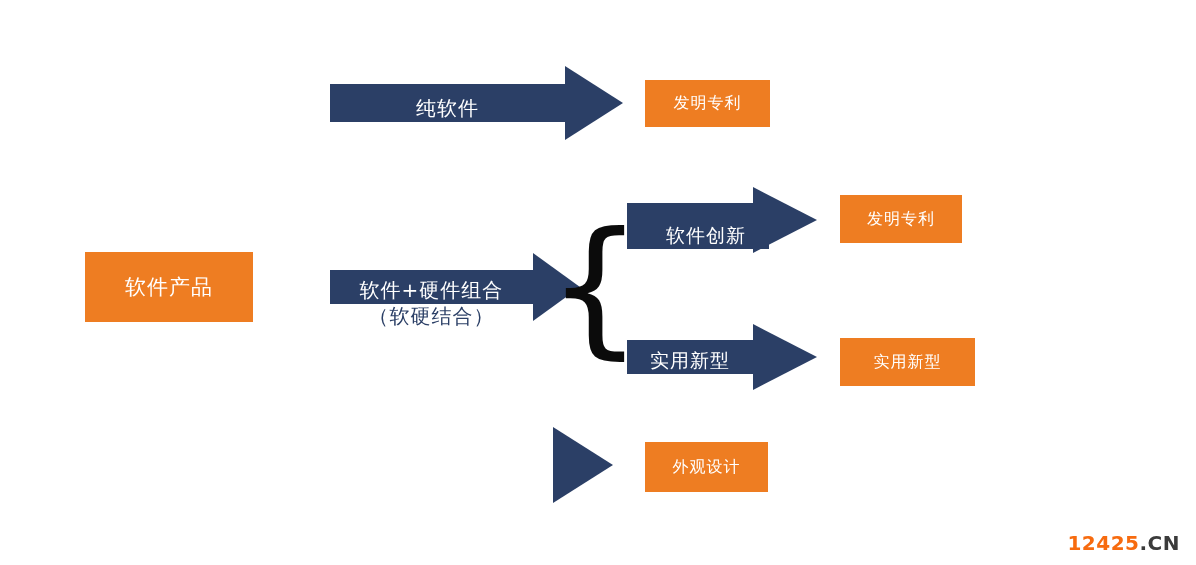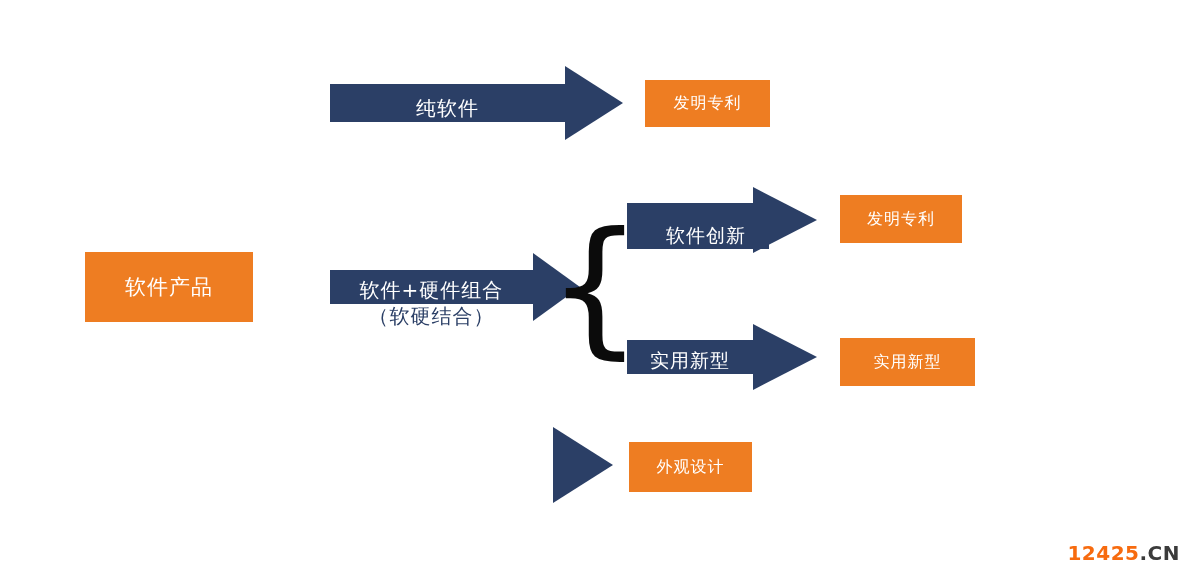--- a/index.html
+++ b/index.html
@@ -75,21 +75,21 @@
     justify-content: center;
     font-size: 148px;
     line-height: 1;
     font-weight: 400;
     color: var(--brace, #0B0B0B);
     transform: scaleX(1.02);
   }
   .watermark {
     position: absolute;
     right: 16px;
-    bottom: 0;
+    bottom: 10px;
     font-size: 20px;
     font-weight: 700;
     letter-spacing: 0.5px;
     white-space: nowrap;
   }
   .wm-num { color: var(--watermark-orange, #F76B0F); }
   .wm-suffix { color: var(--watermark-dark, #3B3B3B); }
 </style>
 </head>
 <body>
@@ -136,21 +136,21 @@
     </div>
     <div class="ahead" style="left:126px; top:0; border-width:33px 0 33px 64px;"></div>
   </div>
   <div class="obox" style="left:840px; top:338px; width:135px; height:48px;">
     <span>实用新型</span>
   </div>
 
   <div class="arrow" style="left:328px; top:427px; width:285px; height:76px;">
     <div class="ahead" style="left:225px; top:0; border-width:38px 0 38px 60px;"></div>
   </div>
-  <div class="obox" style="left:629px; top:442px; width:123px; height:50px;">
+  <div class="obox" style="left:645px; top:442px; width:123px; height:50px;">
     <span>外观设计</span>
   </div>
 
   <div class="watermark">
     <span class="wm-num">12425</span><span class="wm-suffix">.CN</span>
   </div>
 
 </div>
 
 </body></html>

